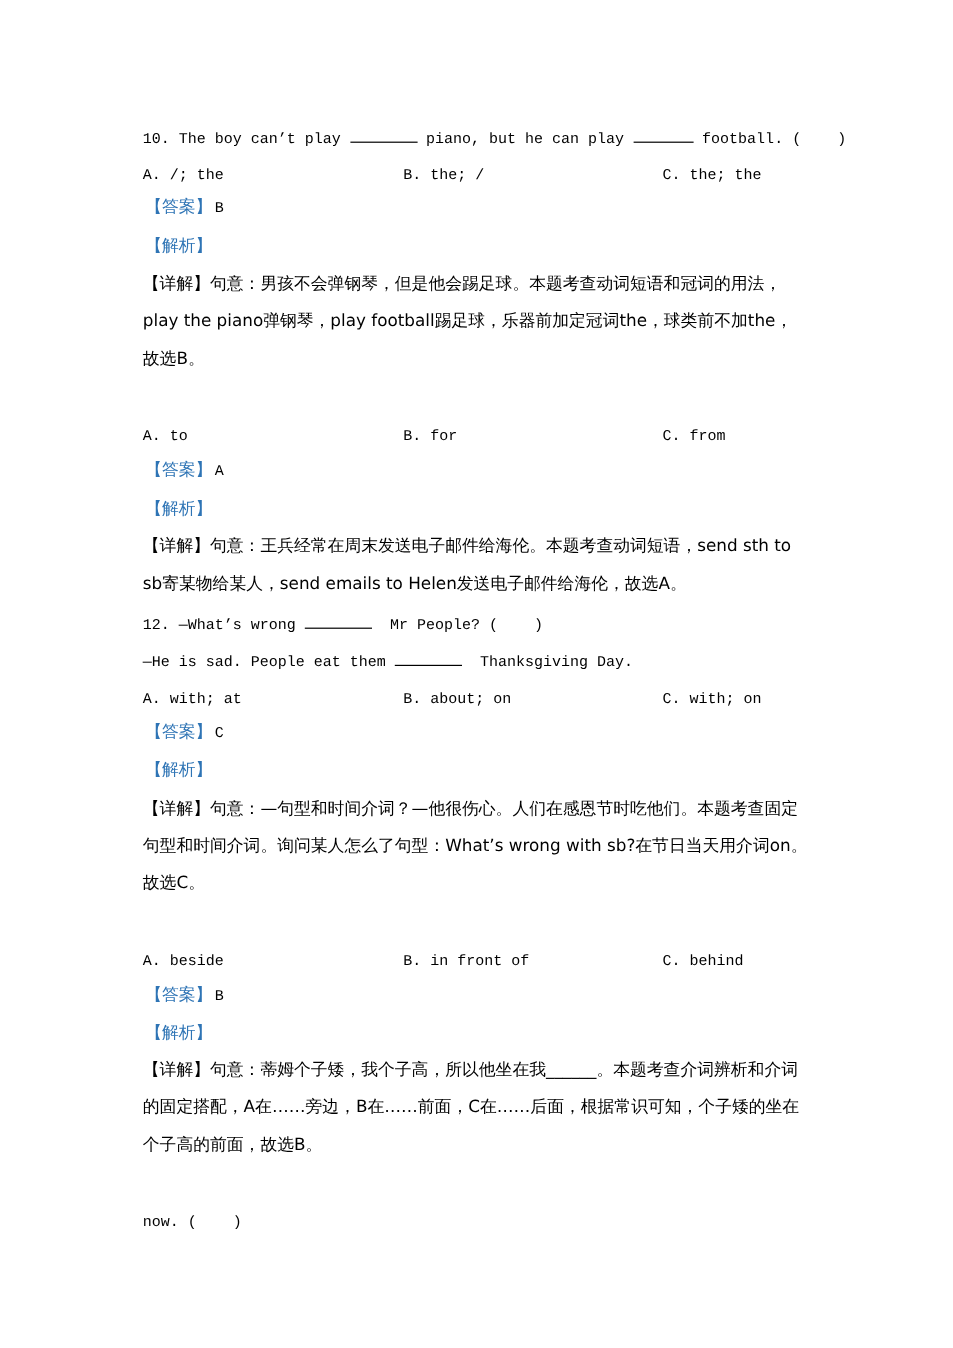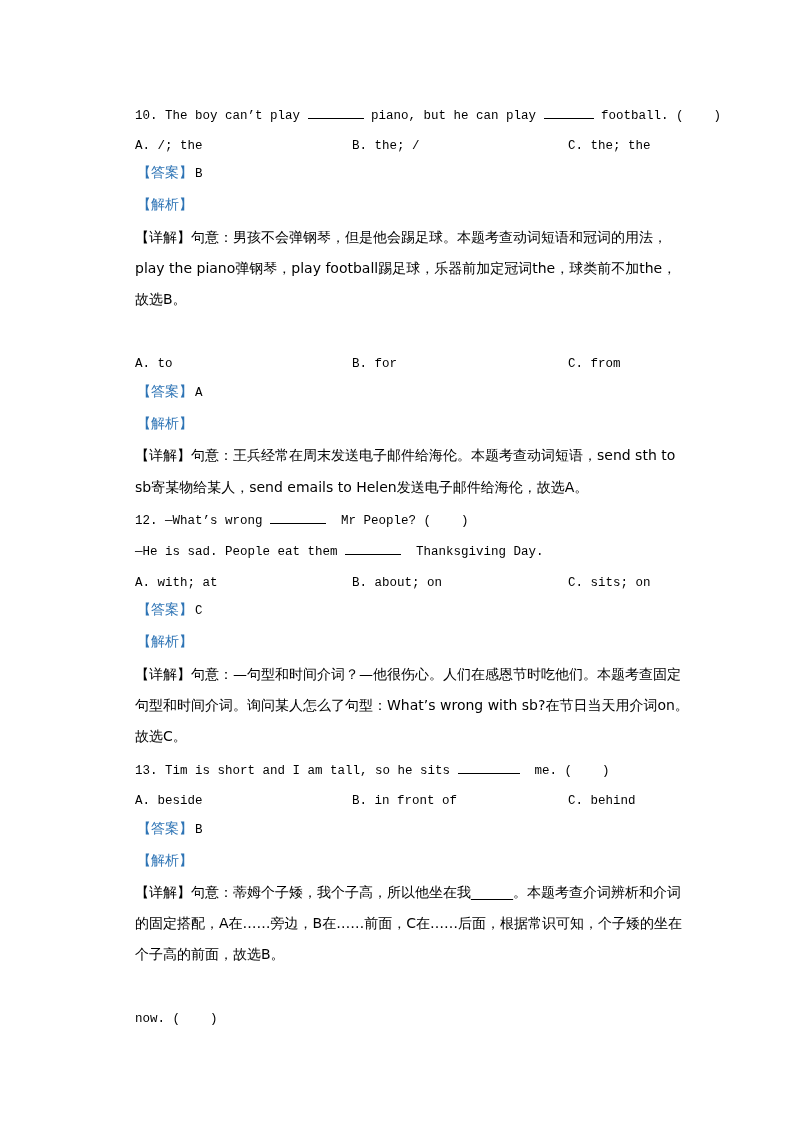--- a/index.html
+++ b/index.html
@@ -1,18 +1,18 @@
 <!DOCTYPE html>
 <html><head>
 <meta charset="utf-8">
 <style>
   html, body { margin: 0; padding: 0; background: #ffffff; }
   body { width: 794px; height: 1123px; position: relative; overflow: hidden;
          font-family: "DejaVu Serif", "Liberation Serif", serif; color: #000; }
-  .page { position: absolute; left: 16px; top: 0; width: 634px; height: 1123px; padding-left: 36px; }
+  .page { position: absolute; left: 0; top: 0; width: 634px; height: 1123px; padding-left: 36px; }
   .line { position: absolute; left: 119px; font-size: 12.5px; white-space: pre; line-height: 16px; }
   .mono { font-family: "Liberation Mono", "DejaVu Sans Mono", monospace; font-size: 12.5px; }
   .cjk  { font-family: "DejaVu Sans", "Liberation Sans", sans-serif; font-size: 14px; }
   .blank { display: inline-block; border-bottom: 1px solid #000; height: 11px; vertical-align: baseline; }
   .opt { position: absolute; }
   .tag-blue { color: #2e74b5; font-family: Liberation Mono, monospace; font-size: 14px; }
   .tag-black { color: #000; font-family: "DejaVu Sans", sans-serif; font-size: 14px; }
   .ans { font-family: "Liberation Mono", monospace; font-size: 12.5px; margin-left: 2px; }
 </style>
 </head>
@@ -35,28 +35,27 @@
   <div class="line mono opt" style="top:356px;left:552px">C. from</div>
   <div class="line" style="top:384px;left:121px"><span class="tag-blue">【答案】</span><span class="ans">A</span></div>
   <div class="line" style="top:416px;left:121px"><span class="tag-blue">【解析】</span></div>
   <div class="line cjk" style="top:479px">sb寄某物给某人，send emails to Helen发送电子邮件给海伦，故选A。</div>
   <div class="line cjk" style="top:447px"><span class="tag-black">【详解】</span><span>句意：王兵经常在周末发送电子邮件给海伦。本题考查动词短语，send sth to</span></div>
 
   <div class="line mono" style="top:512px"><span>12.</span> <span>—What’s wrong </span><span class="blank" style="width:56px"></span> <span> Mr People? (    )</span></div>
   <div class="line mono" style="top:543px"><span>—He is sad. People eat them </span><span class="blank" style="width:56px"></span> <span> Thanksgiving Day.</span></div>
   <div class="line mono opt" style="top:575px;left:119px">A. with; at</div>
   <div class="line mono opt" style="top:575px;left:336px">B. about; on</div>
-  <div class="line mono opt" style="top:575px;left:552px">C. sits; on</div>
+  <div class="line mono opt" style="top:575px;left:552px">C. with; on</div>
   <div class="line" style="top:602px;left:121px"><span class="tag-blue">【答案】</span><span class="ans">C</span></div>
   <div class="line" style="top:634px;left:121px"><span class="tag-blue">【解析】</span></div>
   <div class="line cjk" style="top:666px"><span class="tag-black">【详解】</span><span>句意：—句型和时间介词？—他很伤心。人们在感恩节时吃他们。本题考查固定</span></div>
   <div class="line cjk" style="top:697px">句型和时间介词。询问某人怎么了句型：What’s wrong with sb?在节日当天用介词on。</div>
   <div class="line cjk" style="top:728px">故选C。</div>
 
-  <div class="line mono" style="top:762px"><span>13.</span> <span>Tim is short and I am tall, so he sits </span><span class="blank" style="width:62px"></span> <span> me. (    )</span></div>
   <div class="line mono opt" style="top:793px;left:119px">A. beside</div>
   <div class="line mono opt" style="top:793px;left:336px">B. in front of</div>
   <div class="line mono opt" style="top:793px;left:552px">C. behind</div>
   <div class="line" style="top:821px;left:121px"><span class="tag-blue">【答案】</span><span class="ans">B</span></div>
   <div class="line" style="top:853px;left:121px"><span class="tag-blue">【解析】</span></div>
   <div class="line cjk" style="top:915px">的固定搭配，A在……旁边，B在……前面，C在……后面，根据常识可知，个子矮的坐在</div>
   <div class="line cjk" style="top:884px"><span class="tag-black">【详解】</span><span>句意：蒂姆个子矮，我个子高，所以他坐在我______。本题考查介词辨析和介词</span></div>
   <div class="line cjk" style="top:946px">个子高的前面，故选B。</div>
 
   <div class="line mono" style="top:1011px">now. (    )</div>

